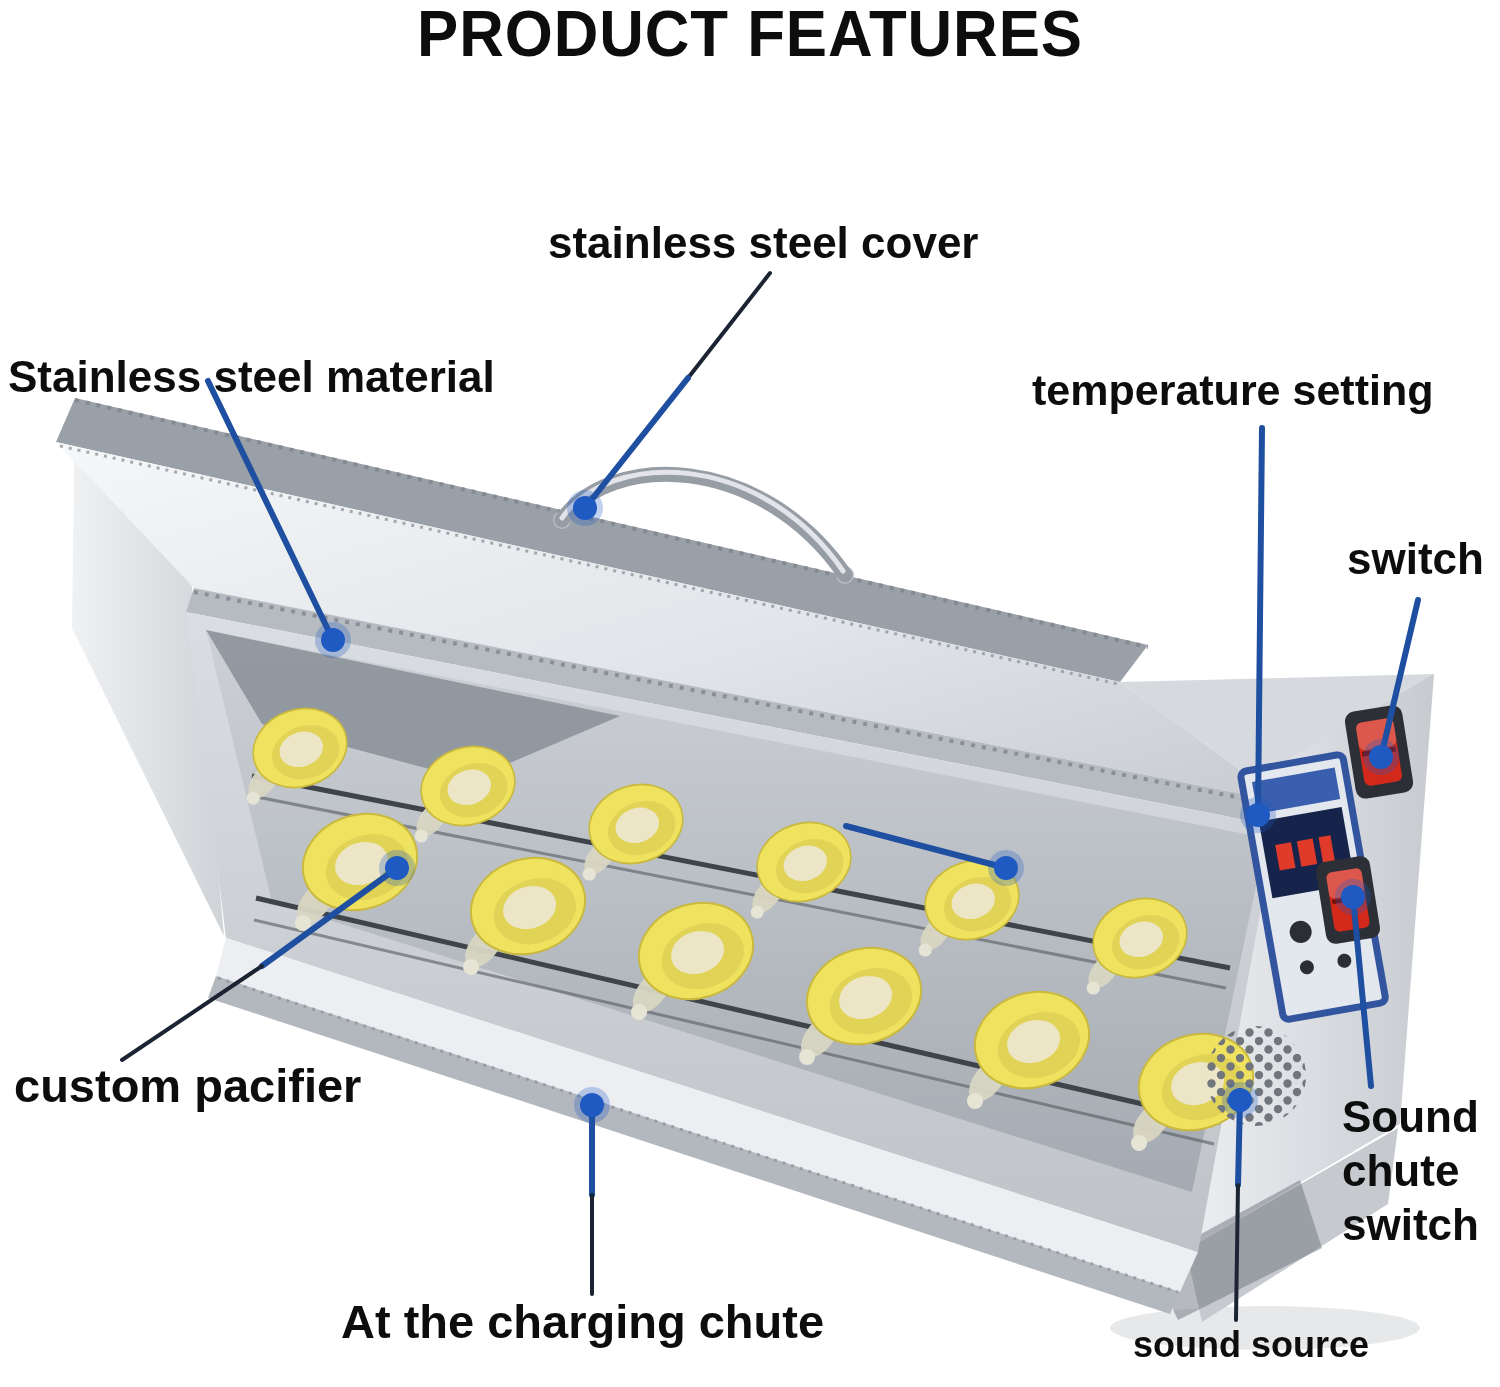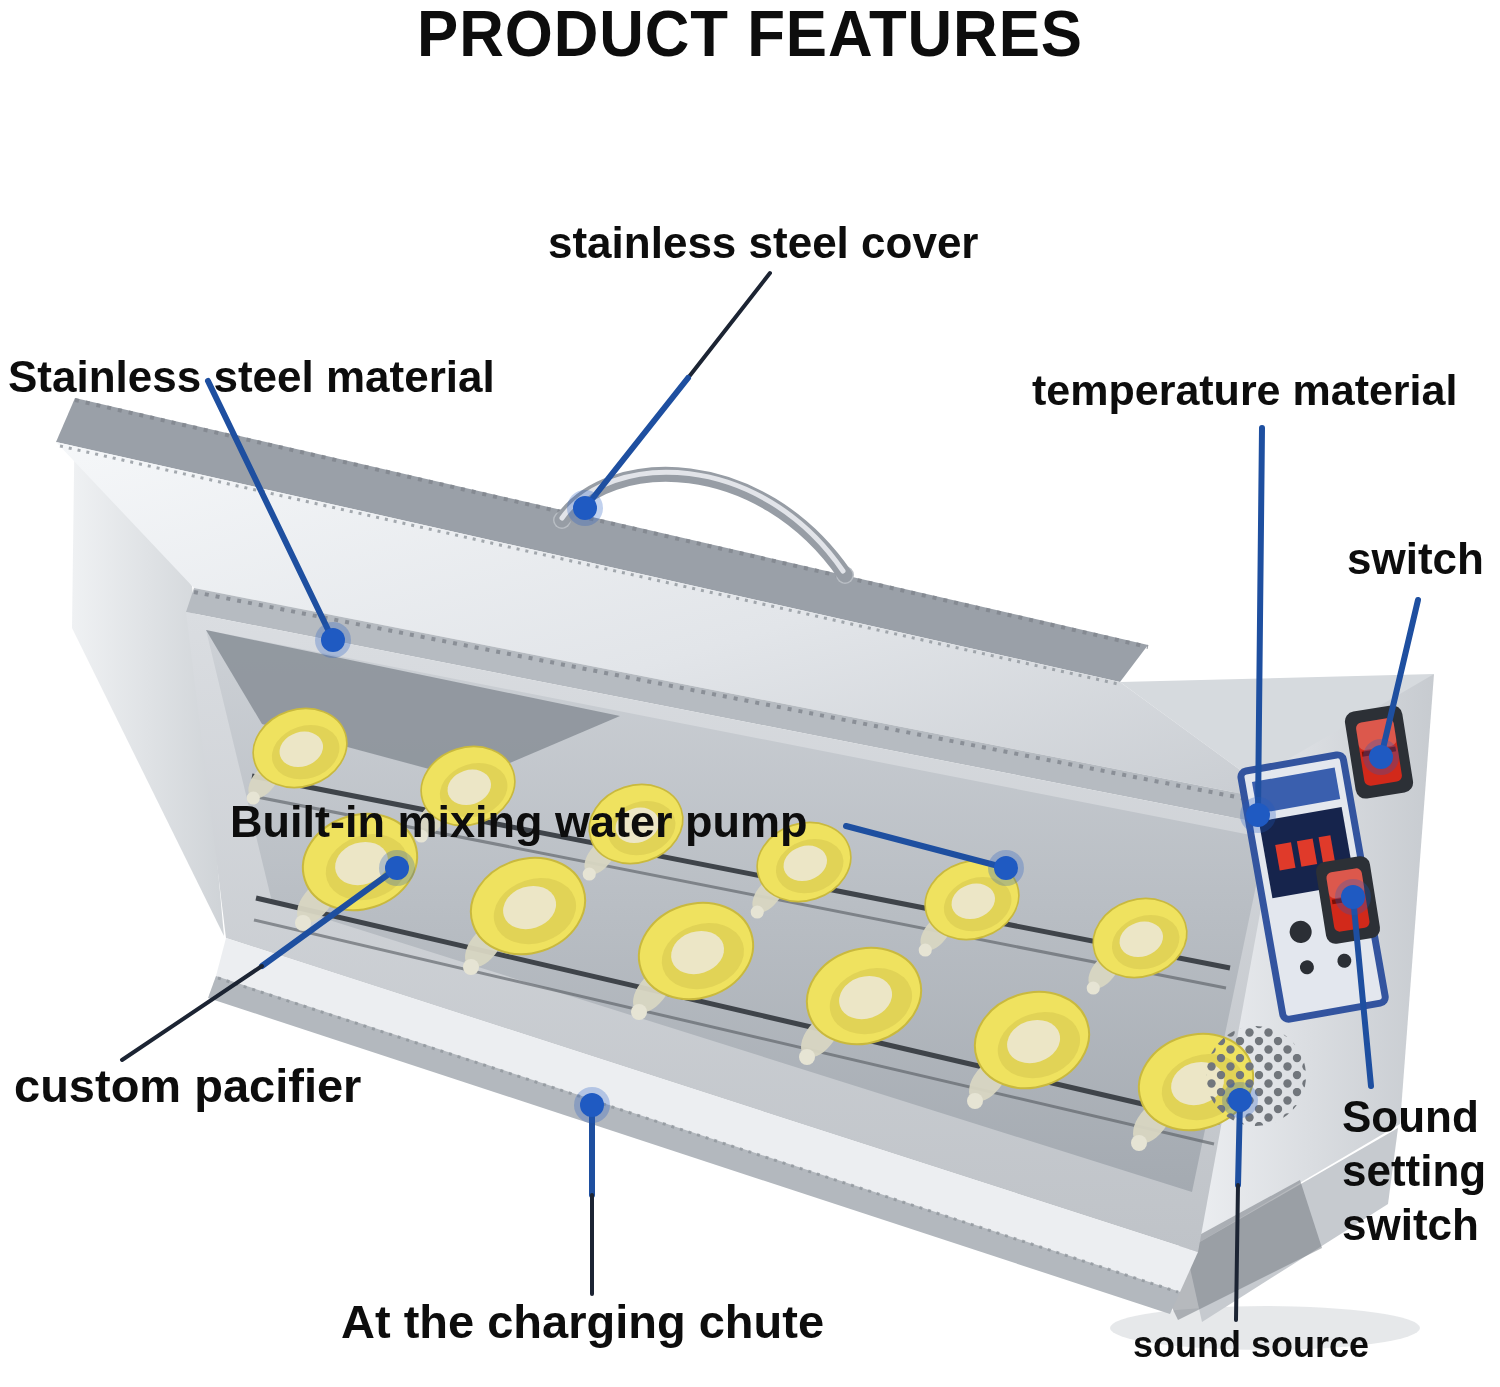--- a/index.html
+++ b/index.html
@@ -215,25 +215,24 @@
 
       <path d="M1240,1100 L1238,1185" class="leader"></path>
       <path d="M1238,1185 L1236,1320" class="leader-dark"></path>
       <circle cx="1240" cy="1100" r="18" class="dot-halo"></circle>
       <circle cx="1240" cy="1100" r="12" class="dot-core"></circle>
     </g>
   </svg>
 
   <div class="label lbl-cover">stainless steel cover</div>
   <div class="label lbl-material">Stainless steel material</div>
-  <div class="label lbl-temperature">temperature material</div>
+  <div class="label lbl-temperature">temperature setting</div>
   <div class="label lbl-switch">switch</div>
-  <div class="label lbl-pump">Built-in mixing water pump</div>
   <div class="label lbl-pacifier">custom pacifier</div>
   <div class="label lbl-sound-switch">
     <div>Sound</div>
-    <div>setting</div>
+    <div>chute</div>
     <div>switch</div>
   </div>
   <div class="label lbl-chute">At the charging chute</div>
   <div class="label lbl-sound-source">sound source</div>
 
 </div>
 
 </body></html>

